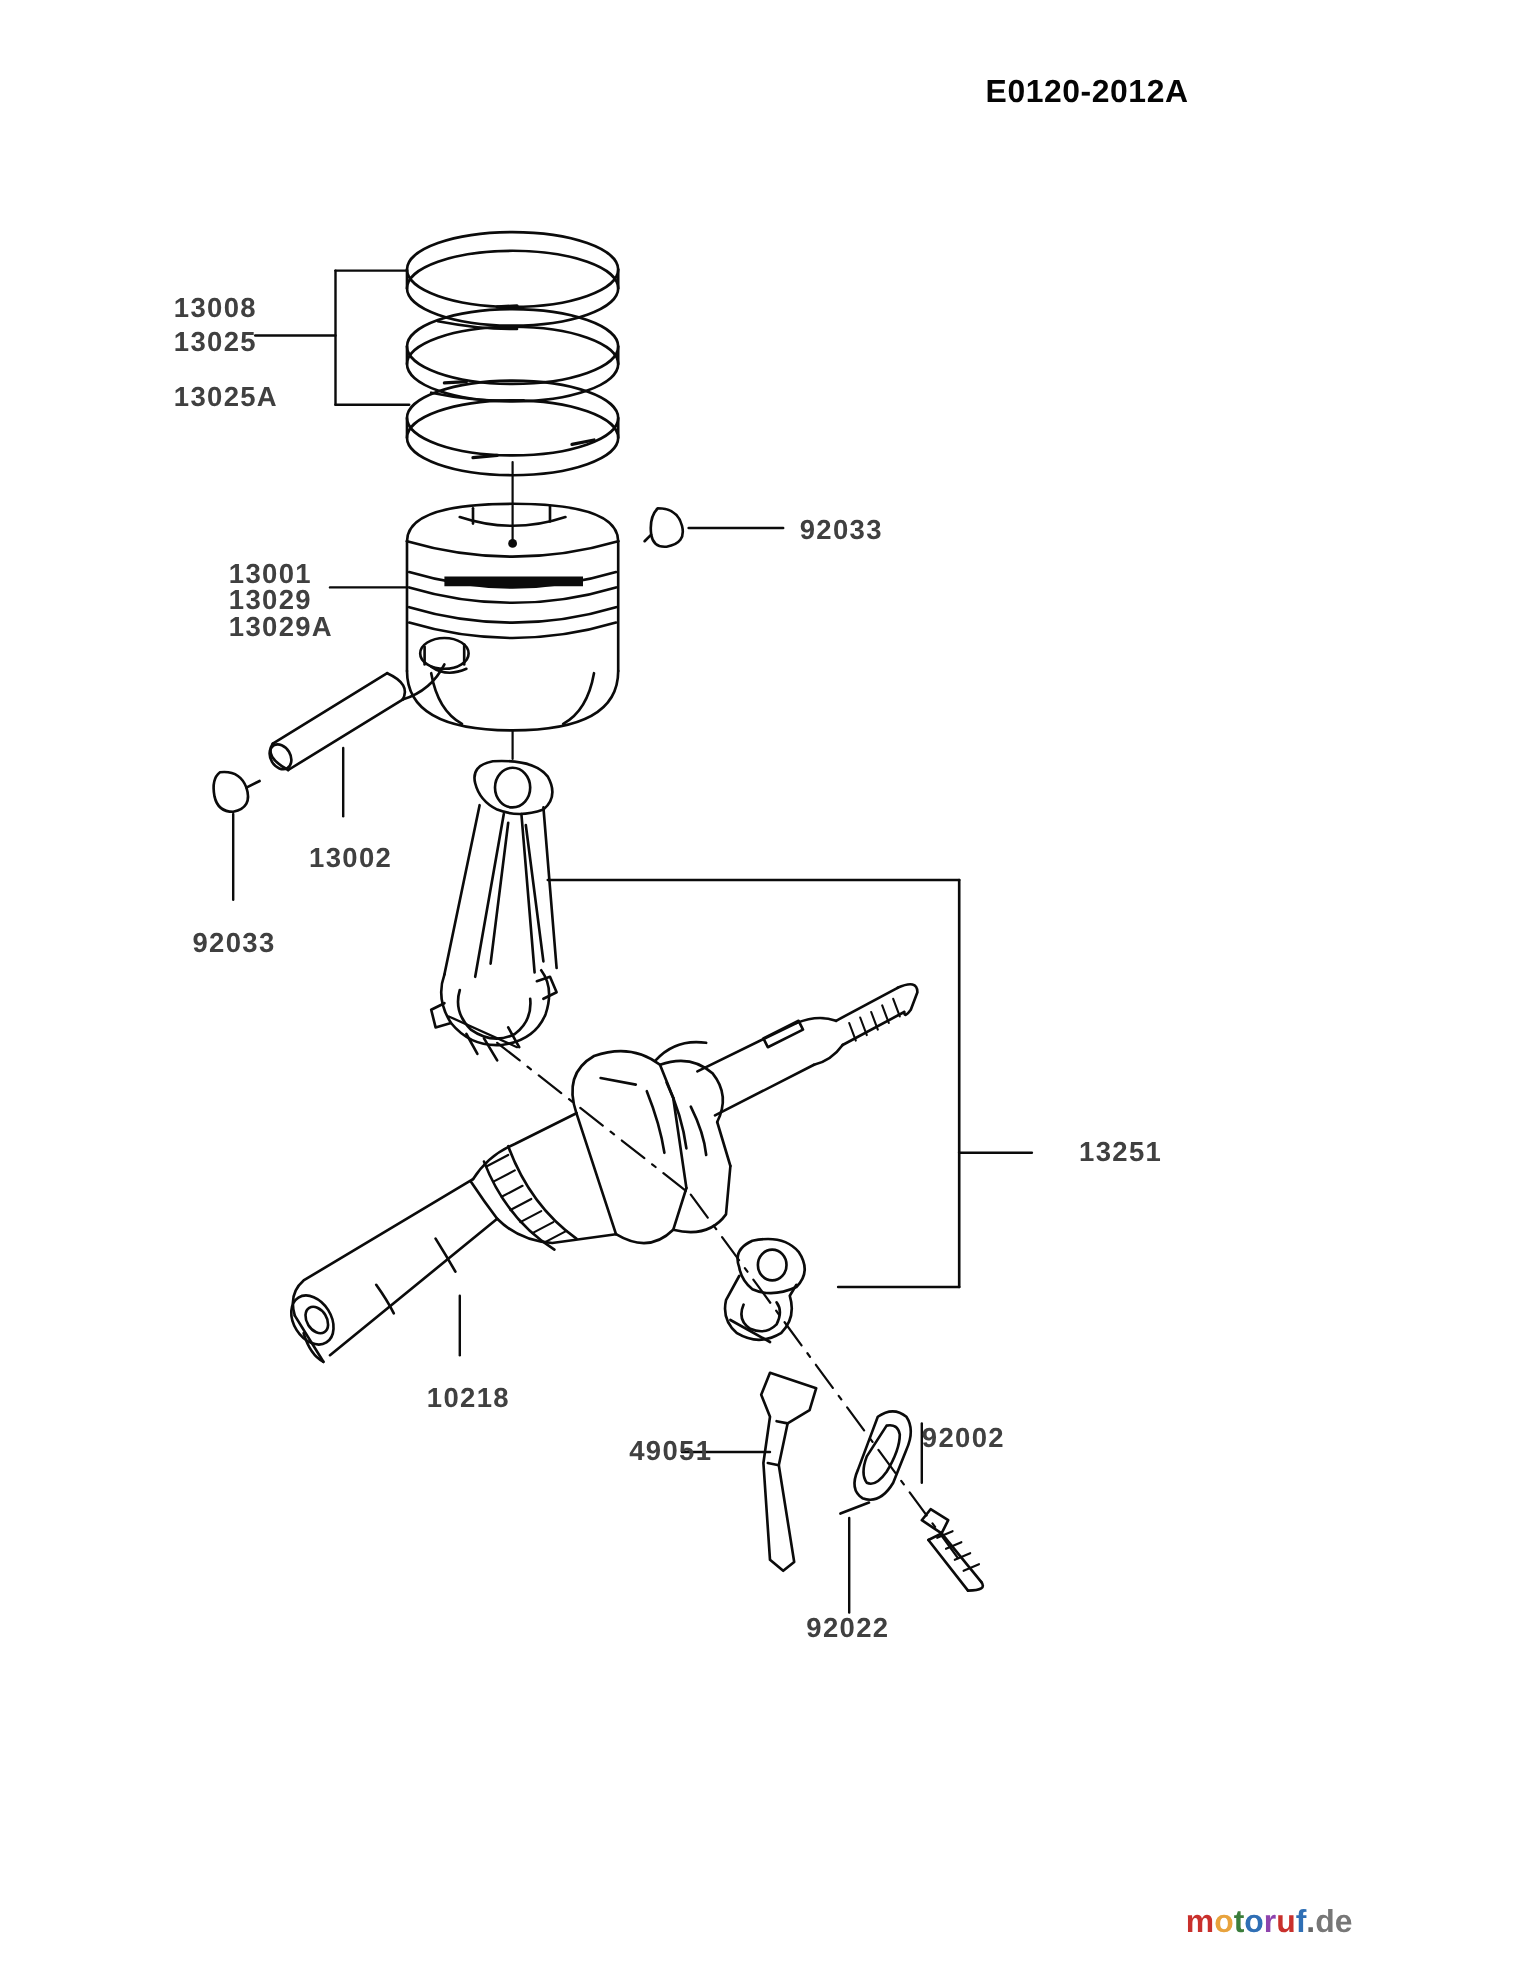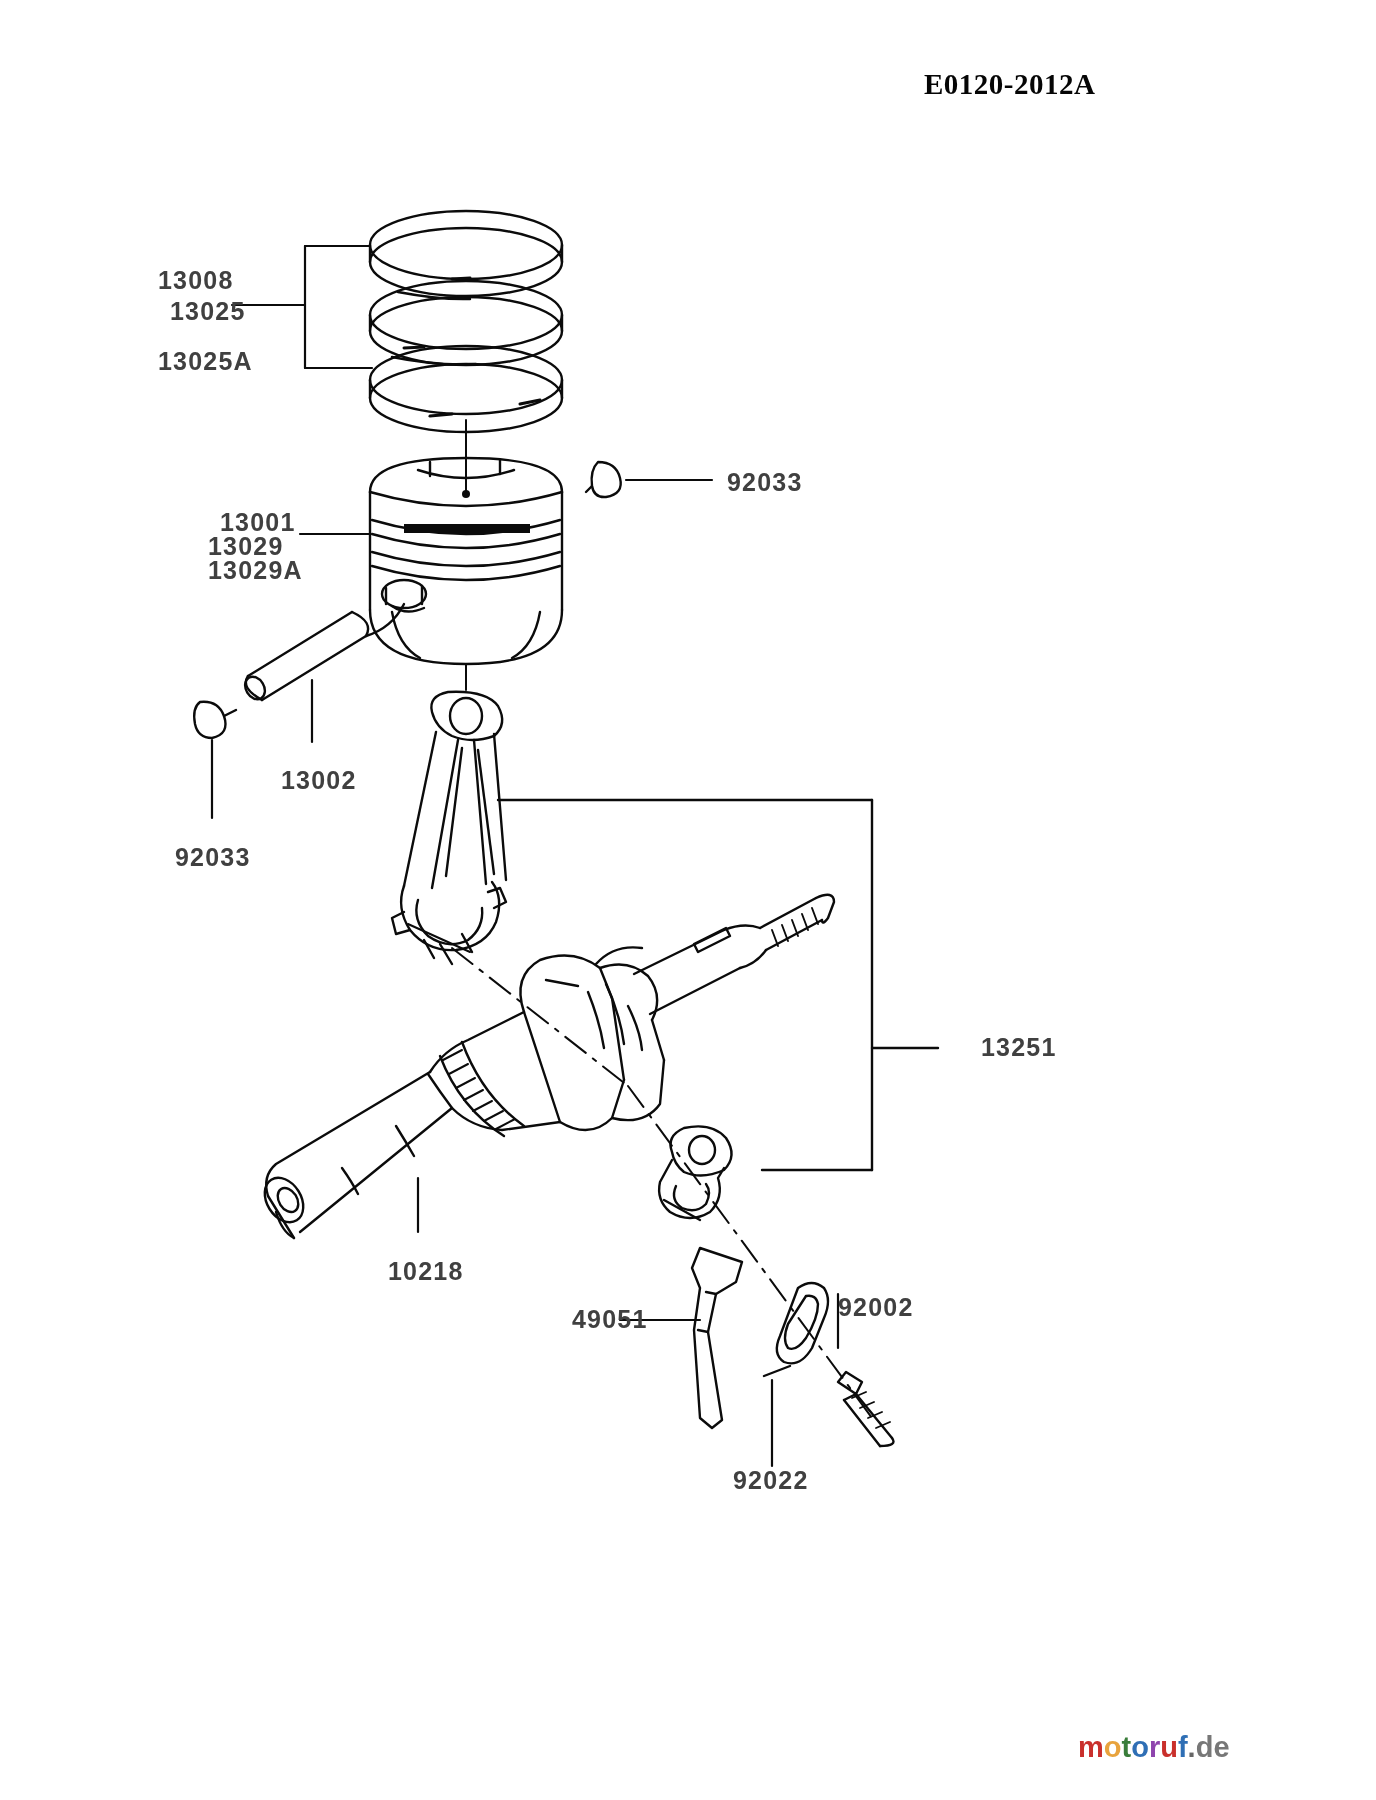--- a/index.html
+++ b/index.html
@@ -47,21 +47,21 @@
   .wm .u{color:#c9302c;}
   .wm .f{color:#2f6fb5;}
   .wm .dot{color:#666;}
   .wm .de{color:#777;}
 </style>
 </head>
 <body>
 
 <div id="sheet">
 
-  <div class="title" style="left:924px;top:68px;font-family:Liberation Serif, serif;">E0120-2012A</div>
+  <div class="title" style="left:896px;top:68px;">E0120-2012A</div>
 
   <svg class="layer" viewBox="0 0 1376 1800">
     <g fill="none" stroke="#0b0b0b" stroke-width="2.4" stroke-linecap="round" stroke-linejoin="round">
 
       <g>
         <ellipse cx="466" cy="245" rx="96" ry="34"></ellipse>
         <ellipse cx="466" cy="262" rx="96" ry="34"></ellipse>
         <path d="M370 245 L370 262"></path>
         <path d="M562 245 L562 262"></path>
         <path d="M452 279 L470 278" stroke-width="3"></path>
@@ -286,24 +286,24 @@
       <g stroke-width="2" stroke-dasharray="26 9 4 9">
         <path d="M466 664 L466 690"></path>
         <path d="M452 948 L628 1086"></path>
         <path d="M628 1086 L872 1418"></path>
       </g>
 
     </g>
   </svg>
 
   <div class="lbl" style="left:158px;top:268px;">13008</div>
-  <div class="lbl" style="left:158px;top:299px;margin-left:12px;">13025</div>
+  <div class="lbl" style="left:158px;top:299px;">13025</div>
   <div class="lbl" style="left:158px;top:330px;margin-top:19px;">13025A</div>
 
-  <div class="lbl" style="left:220px;top:510px;">13001</div>
+  <div class="lbl" style="left:208px;top:510px;">13001</div>
   <div class="lbl" style="left:208px;top:534px;">13029</div>
   <div class="lbl" style="left:208px;top:558px;">13029A</div>
 
   <div class="lbl" style="left:727px;top:470px;">92033</div>
   <div class="lbl" style="left:175px;top:845px;">92033</div>
 
   <div class="lbl" style="left:281px;top:768px;">13002</div>
   <div class="lbl" style="left:388px;top:1259px;">10218</div>
   <div class="lbl" style="left:953px;top:1035px;margin-left:28px;">13251</div>
 

